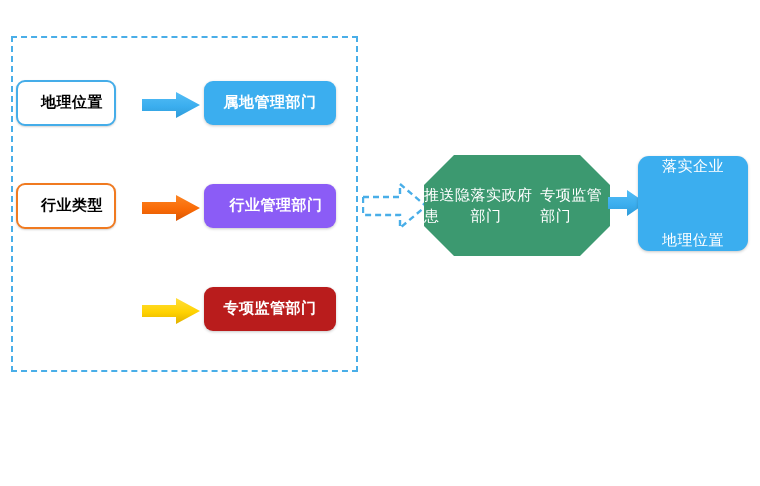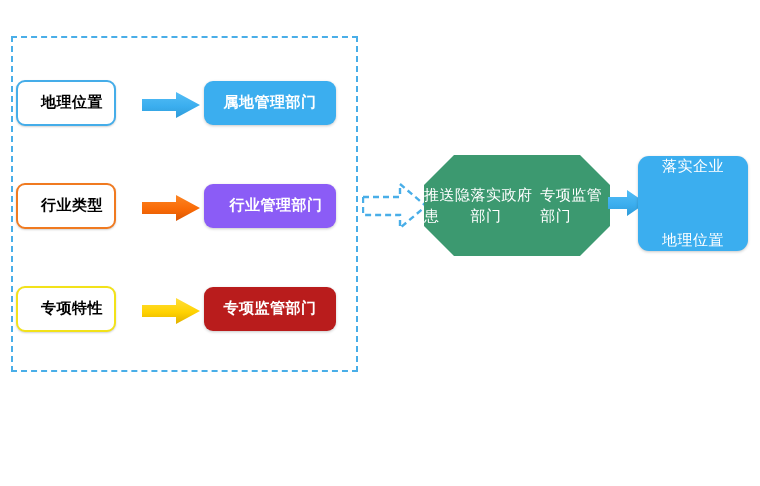--- a/index.html
+++ b/index.html
@@ -197,23 +197,20 @@
         </linearGradient>
       </defs>
       <polygon points="0,7 34,7 34,0 58,13 34,26 34,19 0,19" fill="url(#gorange)"></polygon>
     </svg>
   </div>
 
   <div class="node chip orange row2 col-chip">
     <span>行业管理部门</span>
   </div>
 
-  <div class="node pill yellow row3 col-pill">
-    <span>专项特性</span>
-  </div>
 
   <div class="arrow" style="left:142px; top:298px; width:58px; height:26px;">
     <svg width="58" height="26" viewBox="0 0 58 26">
       <defs>
         <linearGradient id="gyellow" x1="0" y1="0" x2="0" y2="1">
           <stop offset="0%" stop-color="#FFDE3D"></stop>
           <stop offset="55%" stop-color="#FFD200"></stop>
           <stop offset="100%" stop-color="#E0B000"></stop>
         </linearGradient>
       </defs>

